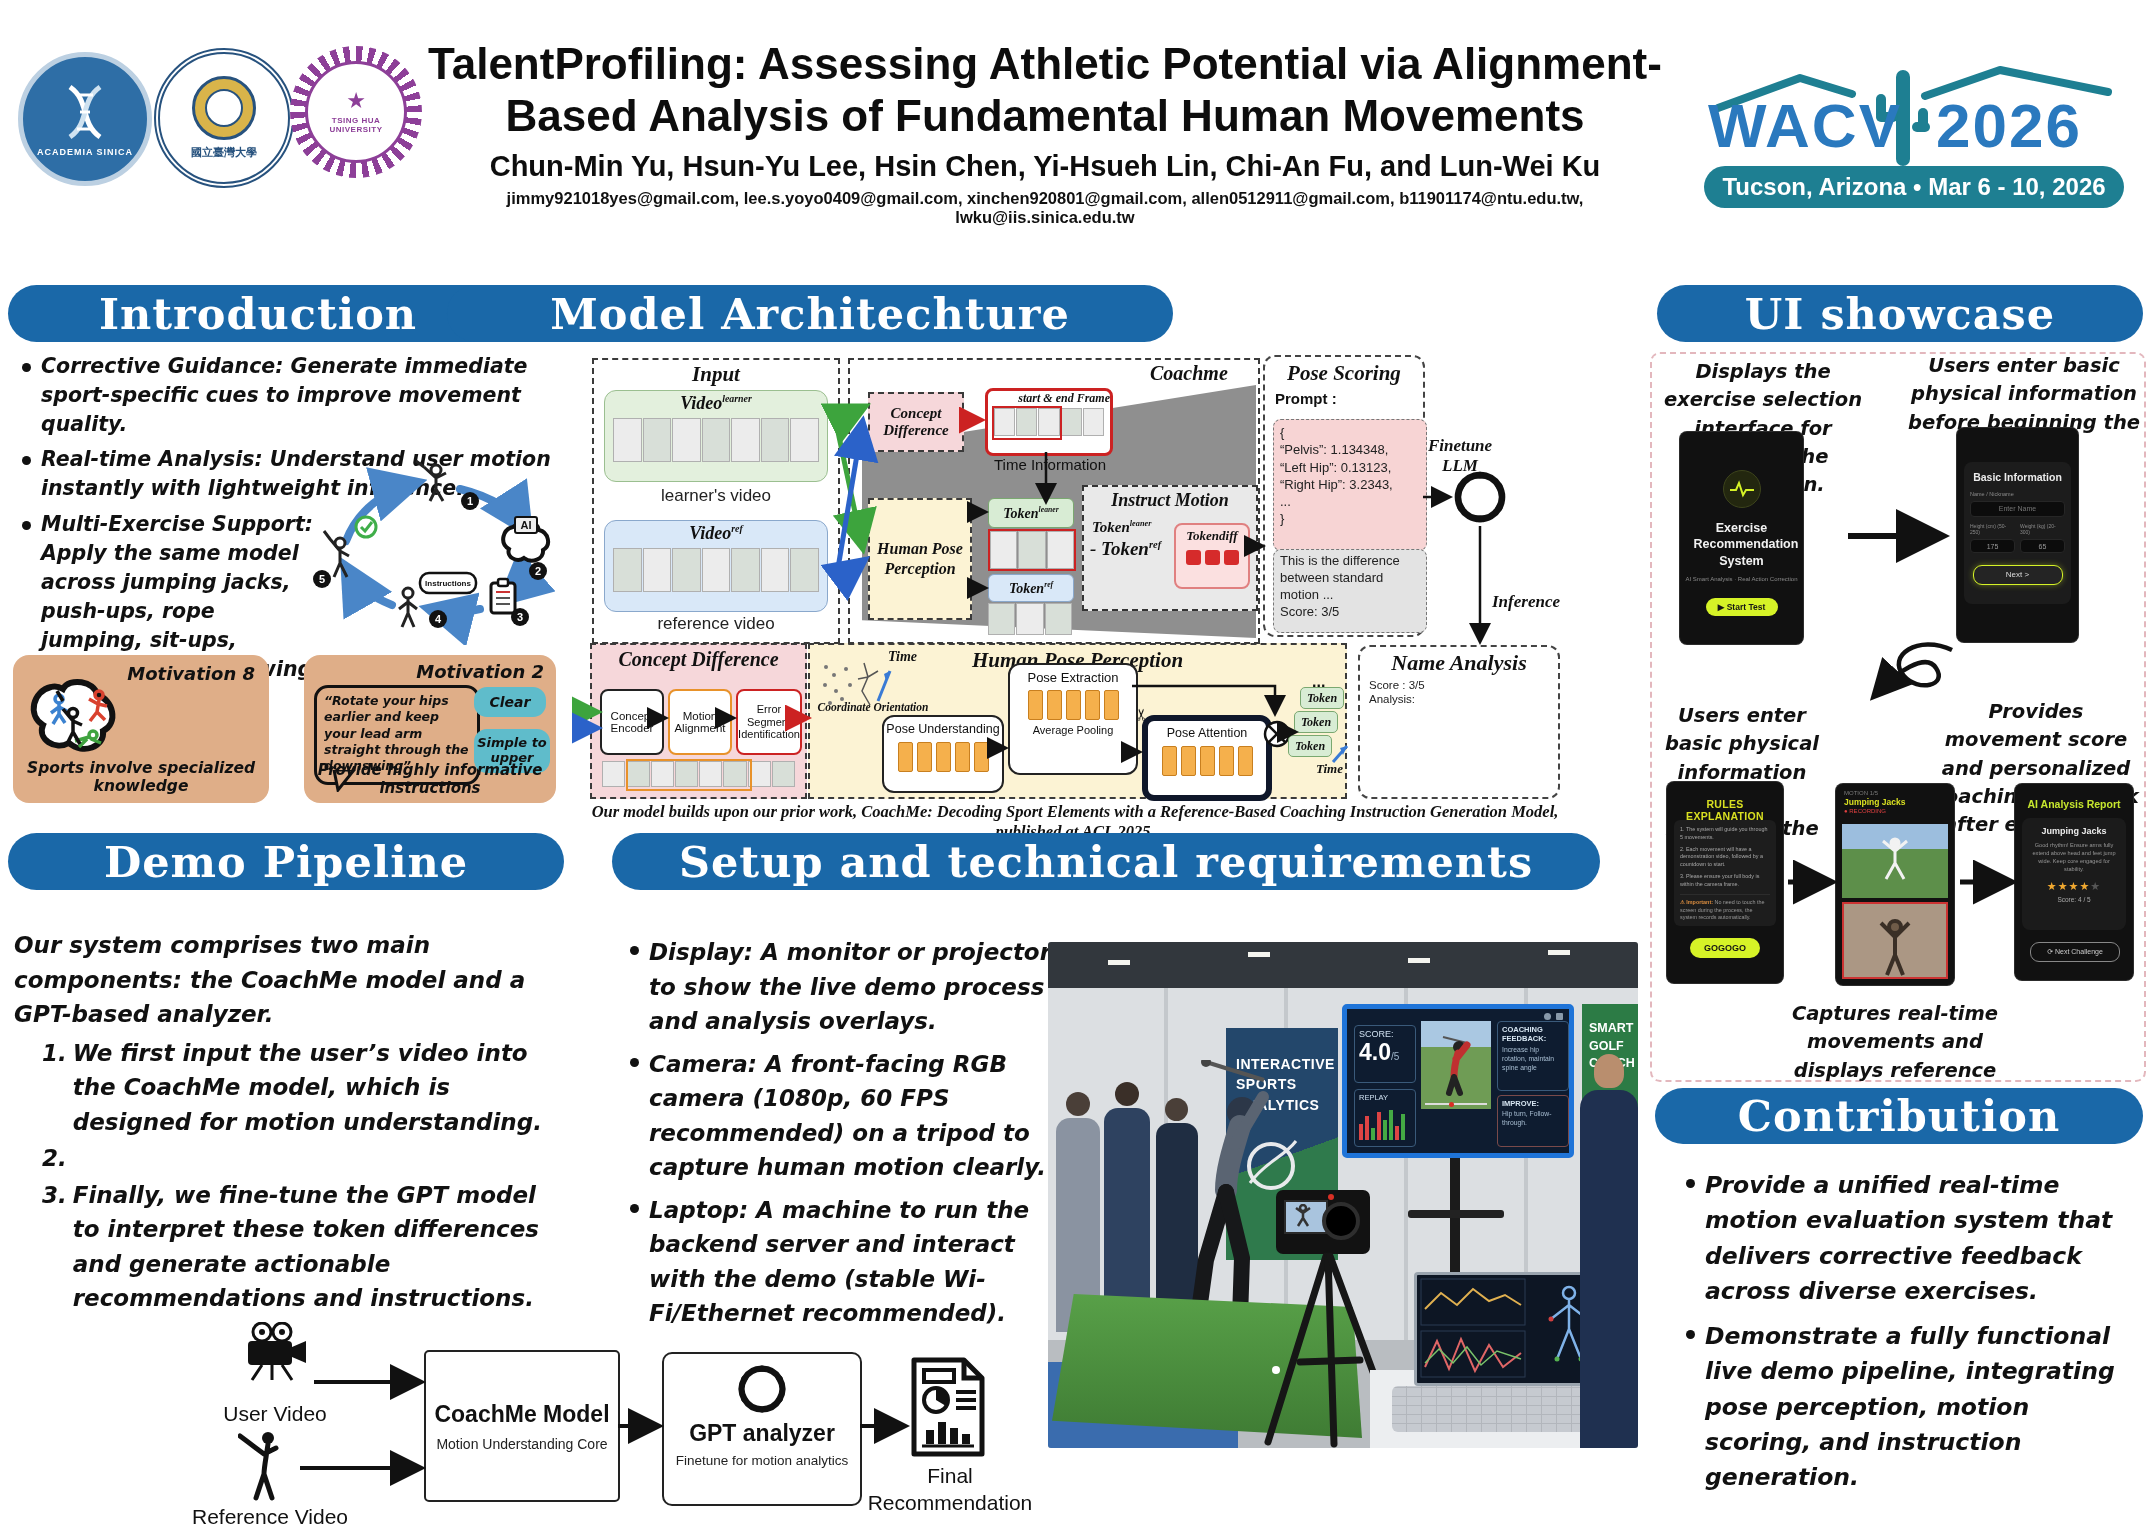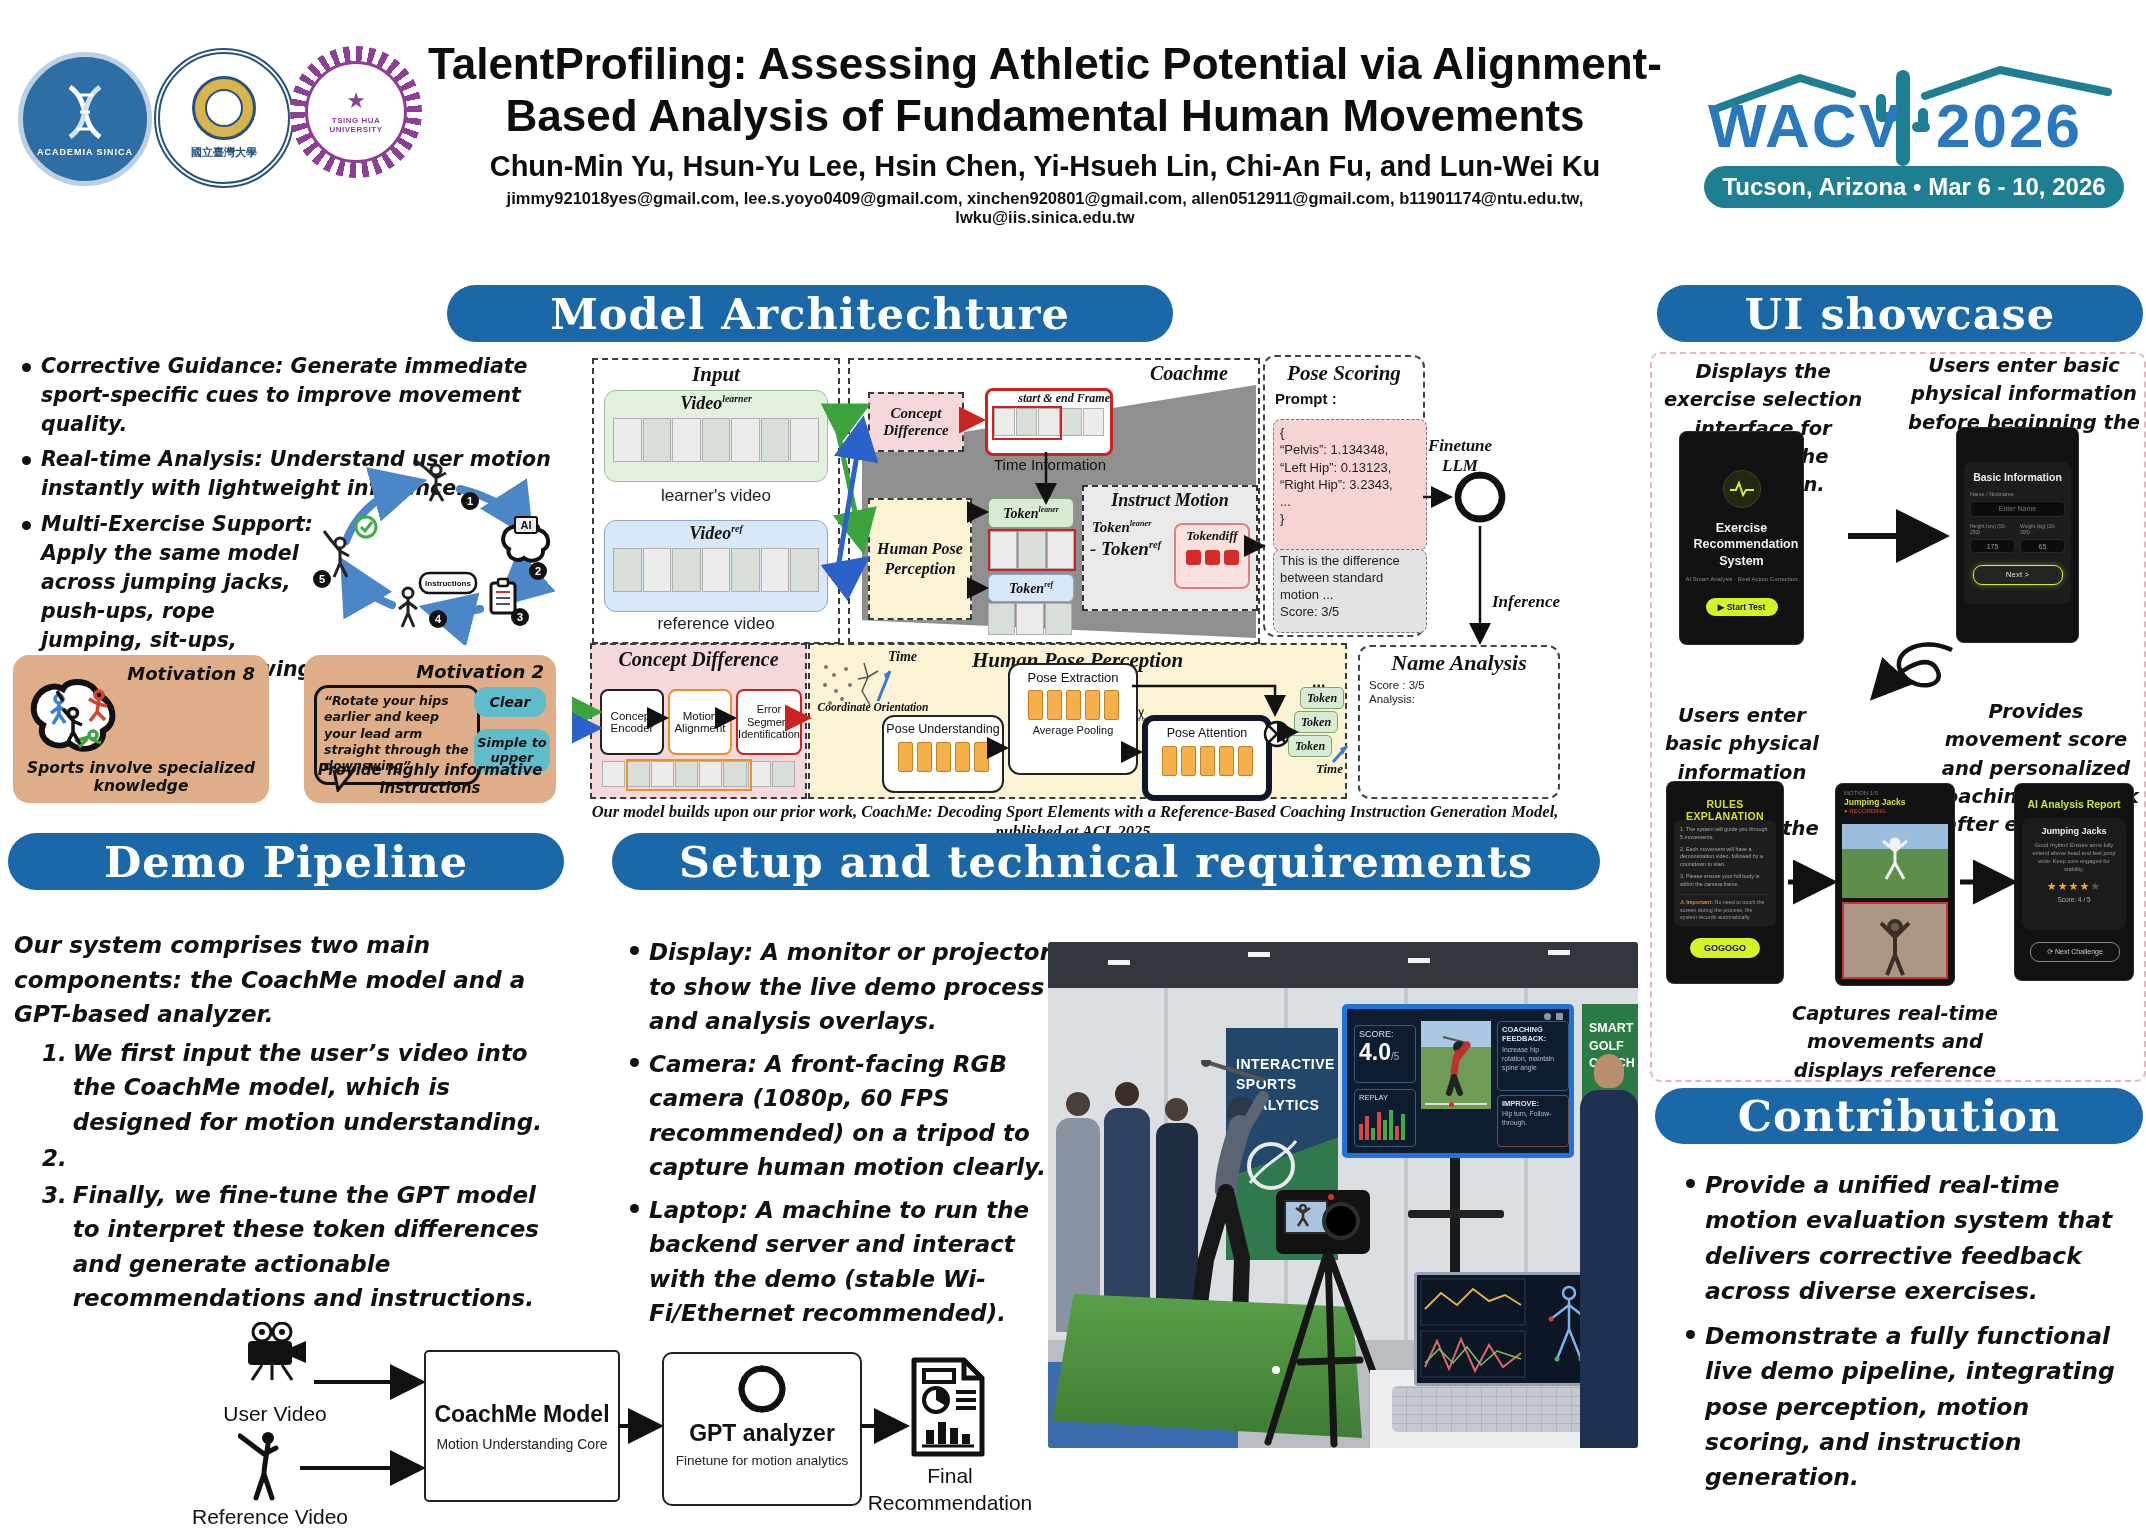--- a/index.html
+++ b/index.html
@@ -68,20 +68,23 @@
       <rect x="218" y="52" width="10" height="22" rx="5" fill="#1E7F92"></rect>
       <rect x="212" y="66" width="18" height="10" rx="5" fill="#1E7F92"></rect>
     </svg>
     <div class="a" style="left:8px;top:34px;font-size:62px;font-weight:800;color:#2A79BE;letter-spacing:2px;">WACV</div>
     <div class="a" style="left:236px;top:34px;font-size:62px;font-weight:800;color:#2A79BE;letter-spacing:2px;">2026</div>
     <div class="a" style="left:4px;top:110px;width:420px;height:42px;background:#1E7F92;border-radius:21px;display:flex;align-items:center;justify-content:center;">
       <span style="color:#fff;font-size:24px;font-weight:bold;">Tucson, Arizona • Mar 6 - 10, 2026</span>
     </div>
   </div>
 
+  <div class="a pill" style="left:8px;top:285px;width:500px;height:57px;font-size:43px;">
+    <span>Introduction</span>
+  </div>
   <div class="a pill" style="left:447px;top:285px;width:726px;height:57px;font-size:43px;">
     <span>Model Architechture</span>
   </div>
   <div class="a pill" style="left:1657px;top:285px;width:486px;height:57px;font-size:43px;">
     <span>UI showcase</span>
   </div>
 
   <div class="a" style="left:22px;top:352px;width:555px;">
     <div class="bul" style="margin-bottom:6px;">
         <span class="dot"></span>

